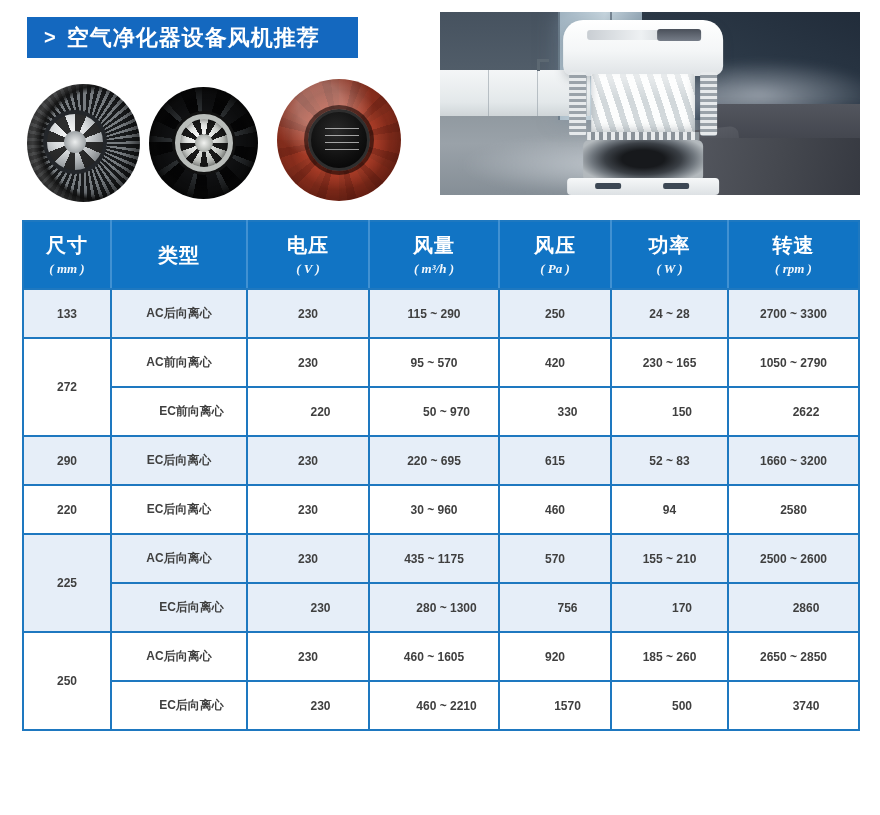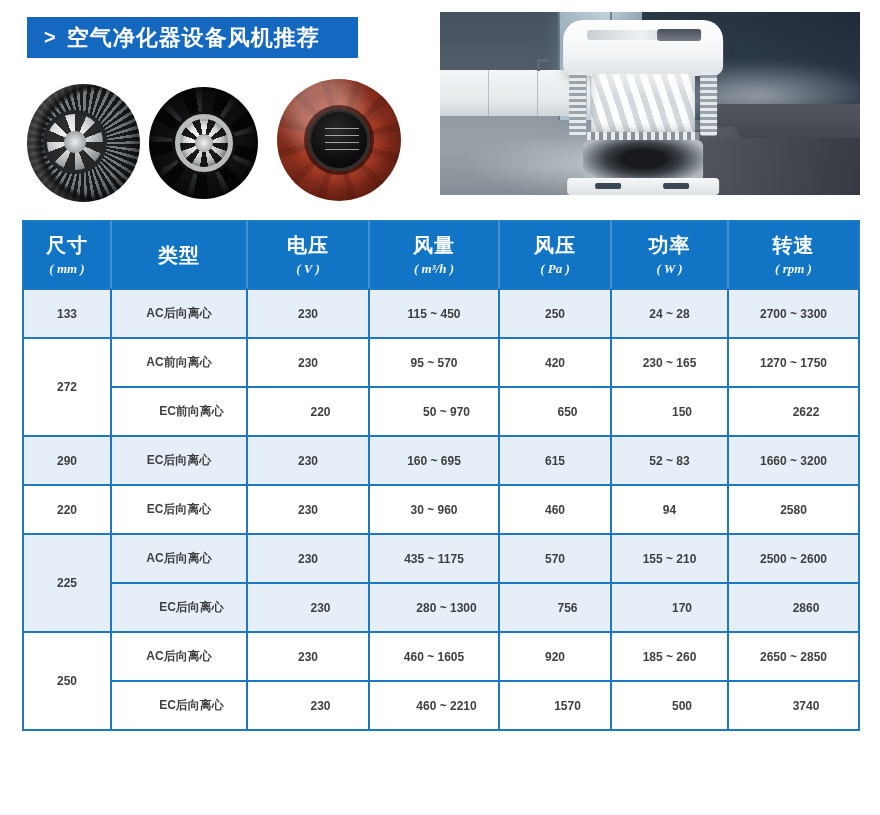--- a/index.html
+++ b/index.html
@@ -213,47 +213,47 @@
             <div class="col-label">转速</div>
             <div class="col-unit">( rpm )</div>
           </th>
         </tr>
     </thead>
     <tbody id="table-body">
         <tr class="shaded">
           <td rowspan="1">133</td>
           <td>AC后向离心</td>
           <td>230</td>
-          <td>115 ~ 450</td>
+          <td>115 ~ 290</td>
           <td>250</td>
           <td>24 ~ 28</td>
           <td>2700 ~ 3300</td>
         </tr>
         <tr class="plain">
           <td rowspan="2">272</td>
           <td>AC前向离心</td>
           <td>230</td>
           <td>95 ~ 570</td>
           <td>420</td>
           <td>230 ~ 165</td>
-          <td>1270 ~ 1750</td>
+          <td>1050 ~ 2790</td>
         </tr>
         <tr class="plain sub">
           <td>EC前向离心</td>
           <td>220</td>
           <td>50 ~ 970</td>
-          <td>650</td>
+          <td>330</td>
           <td>150</td>
           <td>2622</td>
         </tr>
         <tr class="shaded">
           <td rowspan="1">290</td>
           <td>EC后向离心</td>
           <td>230</td>
-          <td>160 ~ 695</td>
+          <td>220 ~ 695</td>
           <td>615</td>
           <td>52 ~ 83</td>
           <td>1660 ~ 3200</td>
         </tr>
         <tr class="plain">
           <td rowspan="1">220</td>
           <td>EC后向离心</td>
           <td>230</td>
           <td>30 ~ 960</td>
           <td>460</td>

